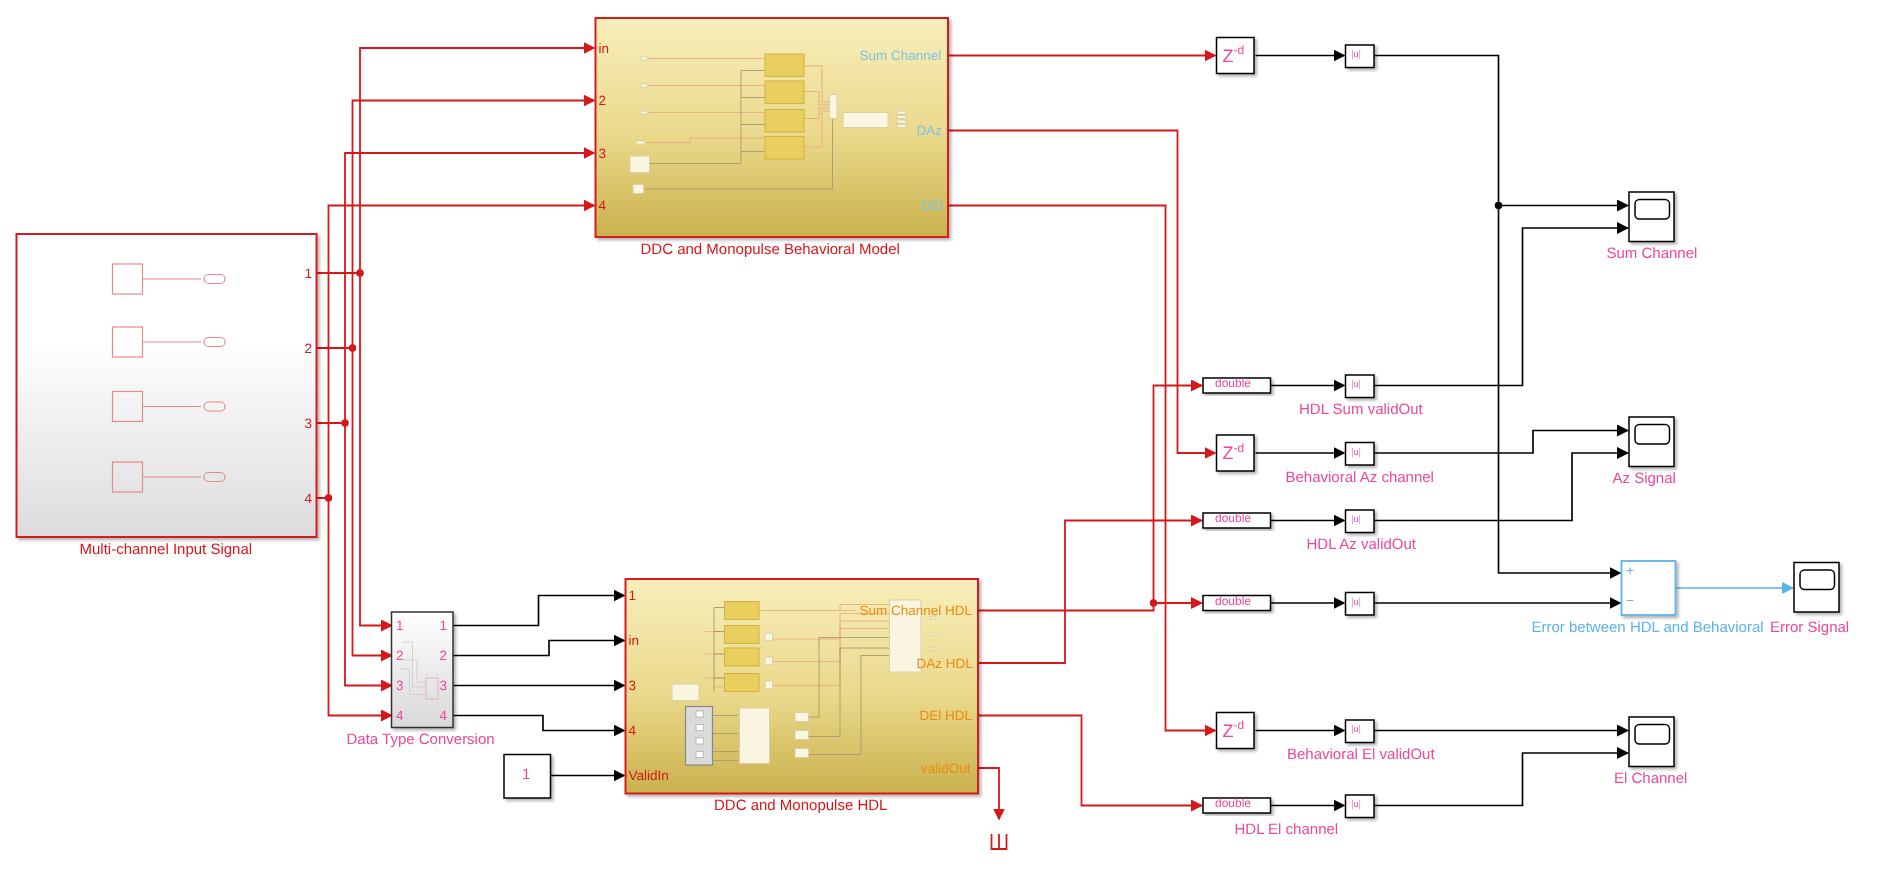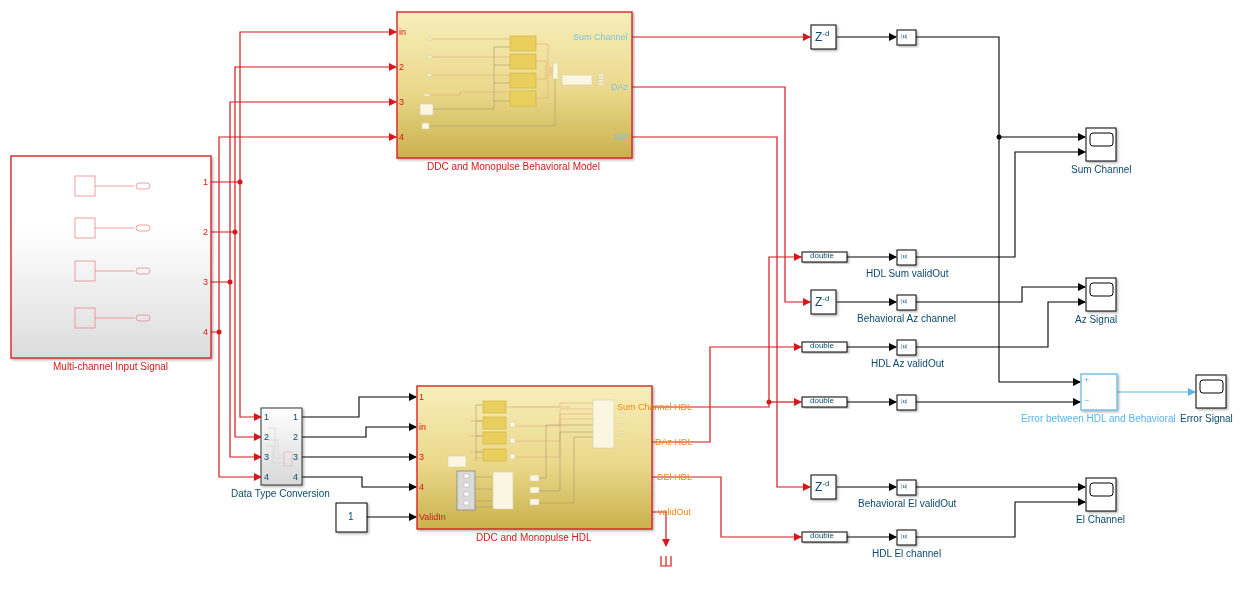--- a/index.html
+++ b/index.html
@@ -1,22 +1,22 @@
 <!DOCTYPE html>
 <html><head>
   <meta charset="utf-8">
   <style>
     html, body { margin: 0; padding: 0; background: #ffffff; }
     body { width: 1254px; height: 589px; position: relative; overflow: hidden; font-family: "Liberation Sans", sans-serif; }
     #canvas { position: absolute; left: 0; top: 0; width: 1254px; height: 589px; }
     .lbl { position: absolute; font-size: 10px; white-space: nowrap; }
     .red { color: #d8171a; }
-    .blk { color: #0c4a6e; }
+    .blk { color: #ec4899; }
     .cyan { color: #5ab4e8; }
-    .orange { color: #f08a10; margin-left: 44px; }
+    .orange { color: #f08a10; }
     .lightblue { color: #7ec4e6; }
     .port { position: absolute; font-size: 9px; }
   </style>
 </head>
 <body>
 
 <svg id="canvas" width="1254" height="589" viewBox="0 0 1254 589" xmlns="http://www.w3.org/2000/svg">
   <defs>
     <linearGradient id="gYellow" x1="0" y1="0" x2="0" y2="1">
       <stop offset="0" stop-color="#f7eeba"></stop>
@@ -311,21 +311,21 @@
 <div class="lbl blk" style="left:901px;top:297px;font-size:7px;font-family:'Liberation Serif',serif">|u|</div>
 <div class="lbl blk" style="left:901px;top:342px;font-size:7px;font-family:'Liberation Serif',serif">|u|</div>
 <div class="lbl blk" style="left:901px;top:397px;font-size:7px;font-family:'Liberation Serif',serif">|u|</div>
 <div class="lbl blk" style="left:901px;top:482px;font-size:7px;font-family:'Liberation Serif',serif">|u|</div>
 <div class="lbl blk" style="left:901px;top:532px;font-size:7px;font-family:'Liberation Serif',serif">|u|</div>
 
 <div class="lbl blk" style="left:866px;top:268px">HDL Sum validOut</div>
 <div class="lbl blk" style="left:857px;top:313px">Behavioral Az channel</div>
 <div class="lbl blk" style="left:871px;top:358px">HDL Az validOut</div>
 <div class="lbl blk" style="left:858px;top:498px">Behavioral El validOut</div>
-<div class="lbl blk" style="left:872px;top:548px">HDL El channel</div>
+<div class="lbl blk" style="left:823px;top:548px">HDL El channel</div>
 
 <div class="lbl cyan" style="left:1084px;top:375px;font-size:9px">+</div>
 <div class="lbl cyan" style="left:1084px;top:395px;font-size:9px">−</div>
 <div class="lbl cyan" style="left:1021px;top:413px">Error between HDL and Behavioral</div>
 
 <div class="lbl blk" style="left:1071px;top:164px">Sum Channel</div>
 <div class="lbl blk" style="left:1075px;top:314px">Az Signal</div>
 <div class="lbl blk" style="left:1180px;top:413px">Error Signal</div>
 <div class="lbl blk" style="left:1076px;top:514px">El Channel</div>
 

